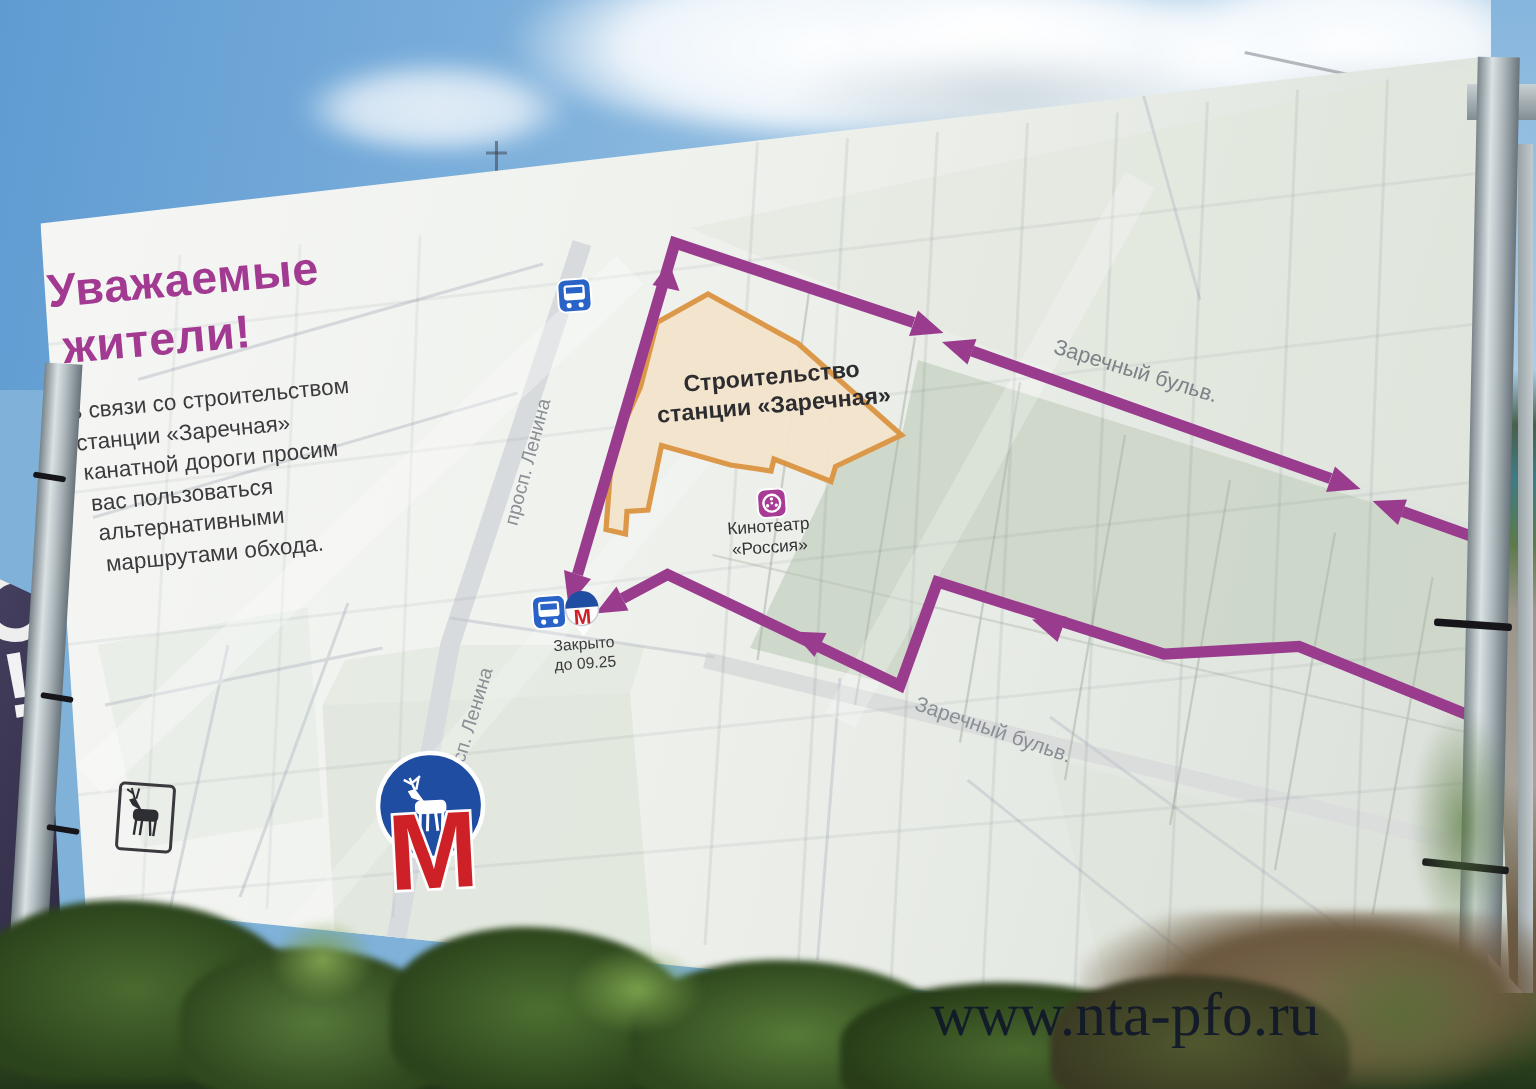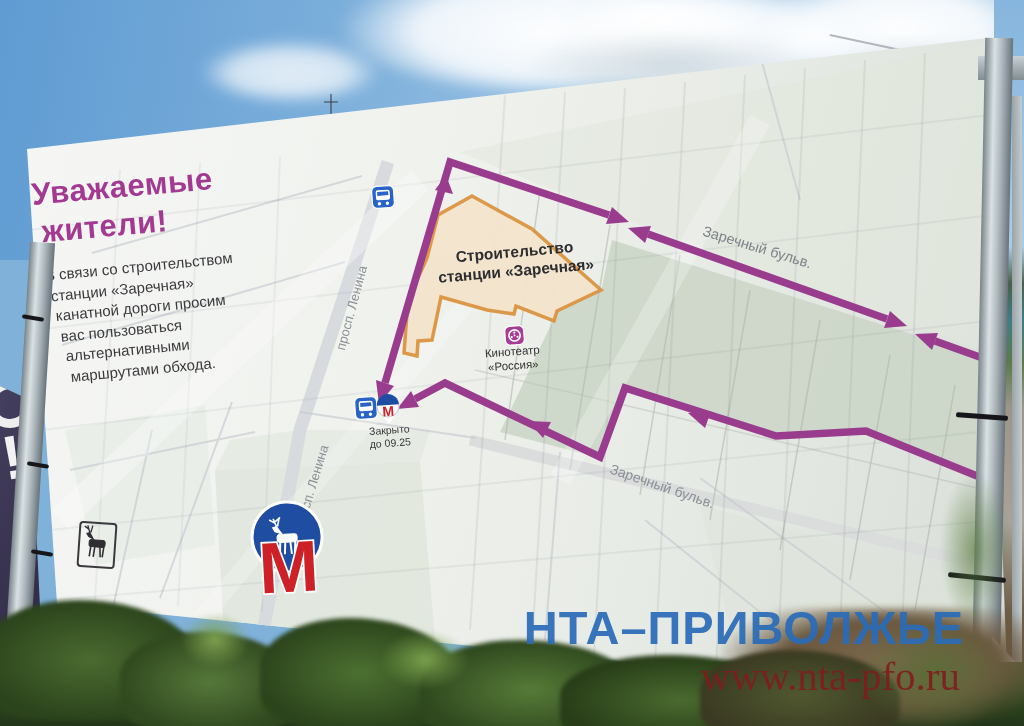--- a/index.html
+++ b/index.html
@@ -48,22 +48,22 @@
   .tuft{position:absolute;border-radius:45% 55% 30% 30%;filter:blur(2px);}
   #dirt{position:absolute;left:720px;top:608px;width:310px;height:120px;filter:blur(3px);
     background:radial-gradient(ellipse at 55% 45%,#7c6a4e 0%,#6b583f 45%,rgba(84,66,47,0) 75%);}
   #groundbase{position:absolute;left:0;top:662px;width:1024px;height:64px;
     background:linear-gradient(#41602b 0%,#2c441c 60%,#23361a 100%);}
   #flap{position:absolute;left:988px;top:636px;width:40px;height:90px;
     clip-path:polygon(4px 0,40px 40px,40px 90px,10px 90px);background:#e7e8e6;}
   
   #wm1{position:absolute;left:466px;top:600px;width:556px;text-align:center;
     color:#2b6cb8;font-size:47px;font-weight:bold;letter-spacing:1px;opacity:.93;}
-  #wm2{position:absolute;left:540px;top:652px;width:420px;text-align:right;
-    color:#7f1d1d;font-family:"Liberation Serif",serif;font-size:41px;opacity:.9;}
+  #wm2{position:absolute;left:540px;top:652px;width:420px;text-align:center;
+    color:#0f172a;font-family:"Liberation Serif",serif;font-size:41px;opacity:.9;}
 </style>
 </head>
 <body>
 
 <div id="photo">
 
   <div id="sky">
     <div class="cloud" style="left:340px;top:-40px;width:420px;height:130px;"></div>
     <div class="cloud" style="left:560px;top:-20px;width:300px;height:110px;"></div>
     <div class="cloud" style="left:760px;top:-30px;width:280px;height:110px;"></div>
@@ -242,15 +242,14 @@
   <div class="tuft" style="left:120px;top:632px;width:180px;height:100px;background:radial-gradient(ellipse,#55783a 0%,#31491f 70%);"></div>
   <div class="tuft" style="left:260px;top:618px;width:200px;height:110px;background:radial-gradient(ellipse,#4c7031 0%,#2c441c 72%);"></div>
   <div class="tuft" style="left:420px;top:640px;width:220px;height:100px;background:radial-gradient(ellipse,#567b38 0%,#2f481e 70%);"></div>
   <div class="tuft" style="left:560px;top:655px;width:240px;height:90px;background:radial-gradient(ellipse,#4a6a2f 0%,#283d18 70%);"></div>
   <div class="tuft" style="left:380px;top:630px;width:90px;height:60px;background:radial-gradient(ellipse,#79a04c 0%,rgba(70,100,40,0) 70%);"></div>
   <div class="tuft" style="left:180px;top:612px;width:70px;height:56px;background:radial-gradient(ellipse,#7fa04f 0%,rgba(70,100,40,0) 70%);"></div>
   <div class="tuft" style="left:700px;top:650px;width:200px;height:90px;background:radial-gradient(ellipse,#50582f 0%,#3a3a22 72%);"></div>
   <div class="tuft" style="left:860px;top:620px;width:150px;height:110px;background:radial-gradient(ellipse,#5d6c38 0%,rgba(60,70,40,0) 72%);"></div>
   <div class="tuft" style="left:940px;top:470px;width:70px;height:160px;background:radial-gradient(ellipse,#5a7a40 0%,rgba(70,100,40,0) 70%);opacity:.7;"></div>
 
-  <div id="wm1">НТА–ПРИВОЛЖЬЕ</div>
   <div id="wm2">www.nta-pfo.ru</div>
 </div>
 
 </body></html>

